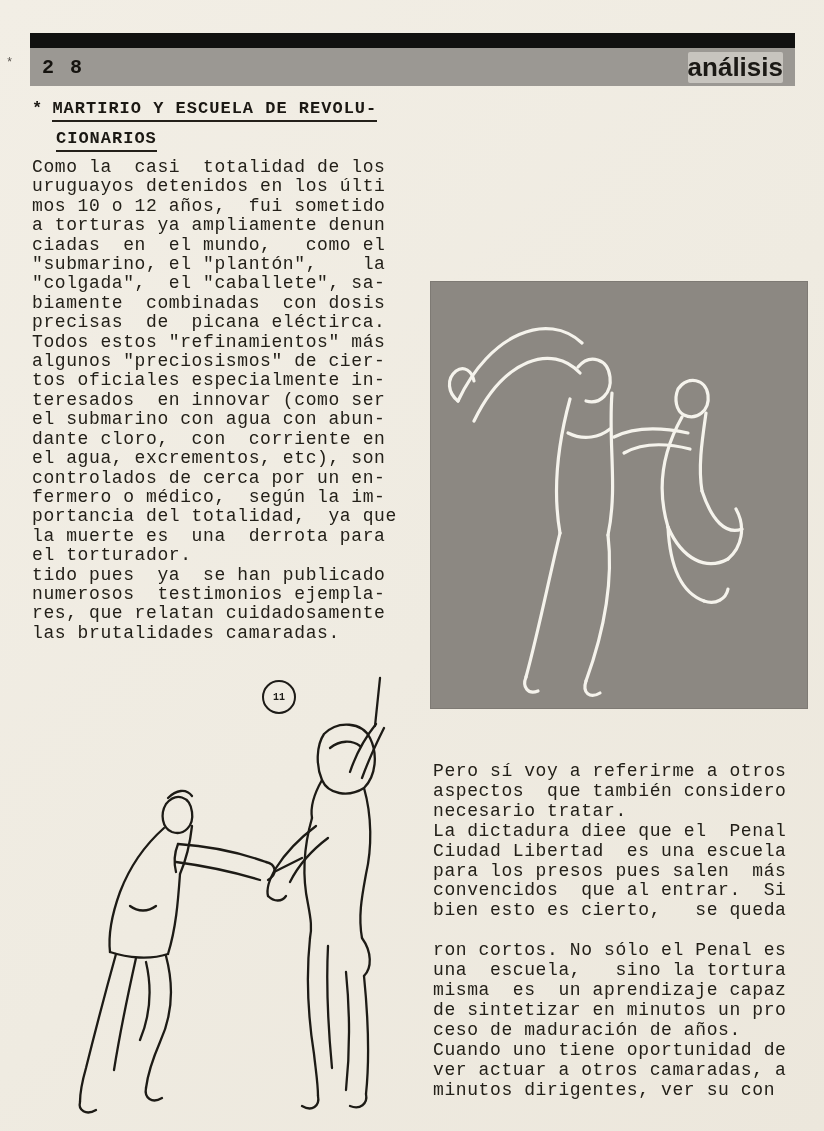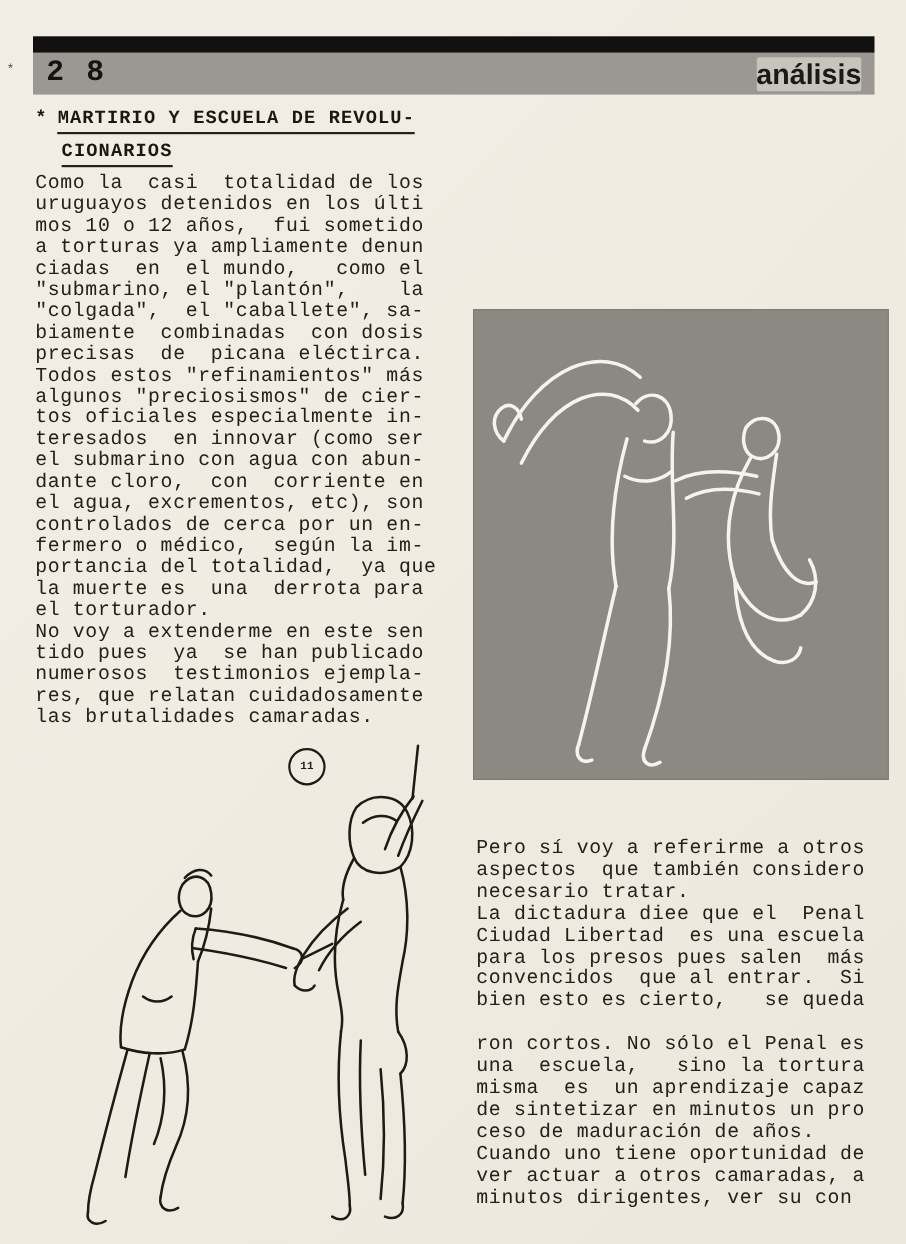--- a/index.html
+++ b/index.html
@@ -11,21 +11,21 @@
     color:#201d18;
   }
   .margin-mark { position:absolute; left:6px; top:56px; width:8px; height:10px; color:#55504a; font-size:12px; }
 
   .header-black { position:absolute; left:30px; top:33px; width:765px; height:15px; background:#111110; }
   .header-gray  {
     position:absolute; left:30px; top:48px; width:765px; height:38px; background:#9b9893;
     display:flex; justify-content:space-between; align-items:center;
     padding:0 12px; box-sizing:border-box;
   }
-  .page-number { font-size:27px; font-weight:bold; color:#15130f; letter-spacing:2px; }
+  .page-number { font-size:20px; font-weight:bold; color:#15130f; letter-spacing:2px; }
   .magazine-title {
     font-size:26px; font-weight:bold; color:#1b1915;
     background:#c7c4be; padding:0 0; border-radius:2px;
     font-family:"Liberation Sans","DejaVu Sans",sans-serif;
   }
 
   .article-title { position:absolute; left:32px; top:94px; font-size:17px; font-weight:bold; color:#1b1813; }
   .article-title .row { line-height:30px; white-space:pre; }
   .article-title .underlined { border-bottom:2px solid #24201a; padding-bottom:2px; letter-spacing:1px;margin-top:23px; }
   .article-title .row2 { margin-left:24px; }
@@ -87,21 +87,20 @@
       <div class="tline">tos oficiales especialmente in-</div>
       <div class="tline">teresados  en innovar (como ser</div>
       <div class="tline">el submarino con agua con abun-</div>
       <div class="tline">dante cloro,  con  corriente en</div>
       <div class="tline">el agua, excrementos, etc), son</div>
       <div class="tline">controlados de cerca por un en-</div>
       <div class="tline">fermero o médico,  según la im-</div>
       <div class="tline">portancia del totalidad,  ya que</div>
       <div class="tline">la muerte es  una  derrota para</div>
       <div class="tline">el torturador.</div>
-      <div class="tline">No voy a extenderme en este sen</div>
       <div class="tline">tido pues  ya  se han publicado</div>
       <div class="tline">numerosos  testimonios ejempla-</div>
       <div class="tline">res, que relatan cuidadosamente</div>
       <div class="tline">las brutalidades camaradas.</div>
     </div>
 
   <div class="photo-box">
     <svg viewBox="0 0 378 428">
       <g fill="none" stroke="#f5f3ec" stroke-width="3.2" stroke-linecap="round" stroke-linejoin="round">
 

